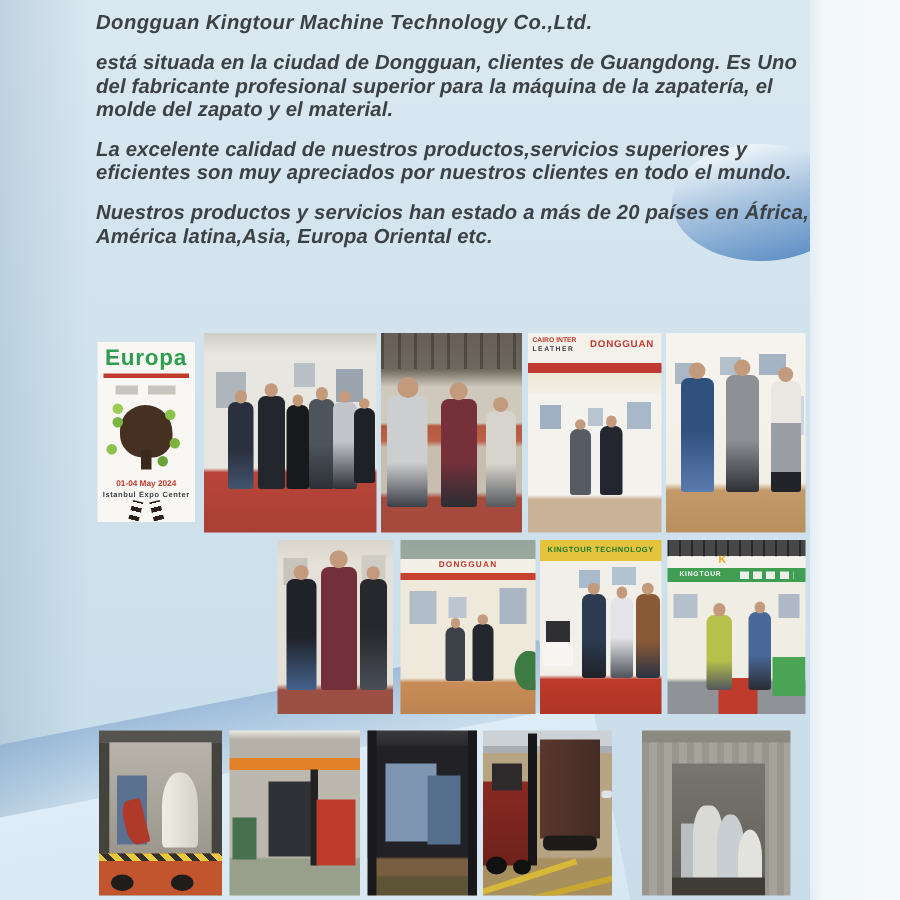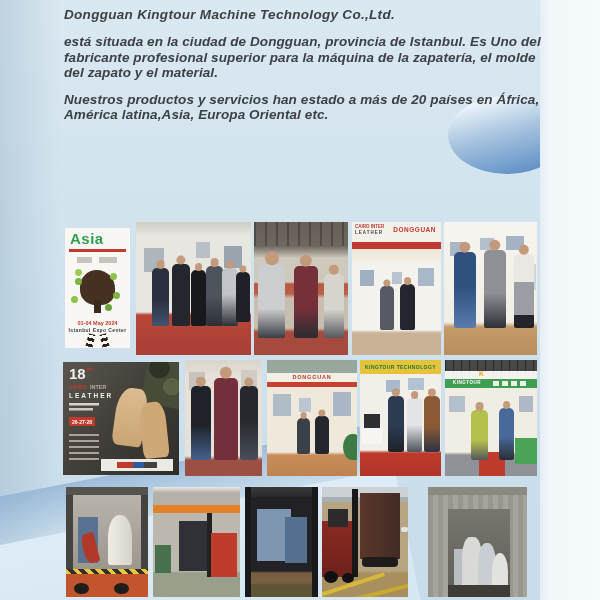--- a/index.html
+++ b/index.html
@@ -109,26 +109,27 @@
   <div class="bg-main">
     <div class="bg-left"></div>
     <div class="bg-ellipse"></div>
     <div class="bg-band"></div>
     <div class="bg-band2"></div>
   </div>
   <div class="bg-right"></div>
 
   <div class="text-block">
     <h1>Dongguan Kingtour Machine Technology Co.,Ltd.</h1>
-    <p>está situada en la ciudad de Dongguan, provincia de Istanbul. Es Uno del fabricante profesional superior para la máquina de la zapatería, el molde del zapato y el material.</p>
+    <p>está situada en la ciudad de Dongguan, clientes de Guangdong. Es Uno del fabricante profesional superior para la máquina de la zapatería, el molde del zapato y el material.</p>
+    <p>La excelente calidad de nuestros productos,servicios superiores y eficientes son muy apreciados por nuestros clientes en todo el mundo.</p>
     <p>Nuestros productos y servicios han estado a más de 20 países en África, América latina,Asia, Europa Oriental etc.</p>
   </div>
 
   <div class="photo" id="r1p1">
-    <span class="ay-brand">Asia</span>
+    <span class="ay-brand">Europa</span>
     <i class="ay-rule"></i>
     <i class="ay-chips"></i>
     <i class="ay-canopy"></i>
     <i class="ay-trunk"></i>
     <i class="ay-leaf"></i>
     <span class="ay-date">01-04 May 2024</span>
     <span class="ay-venue">Istanbul Expo Center</span>
     <i class="ay-sole-l"></i>
     <i class="ay-sole-r"></i>
   </div>
@@ -165,36 +166,20 @@
   <div class="photo" id="r1p5">
     <i class="pr" style="left:6px;top:20px;width:16px;height:14px;background:#aab8c6"></i>
     <i class="pr" style="left:36px;top:16px;width:14px;height:12px;background:#b2c0cc"></i>
     <i class="pr" style="left:62px;top:14px;width:18px;height:14px;background:#a4b4c4"></i>
     <i class="pr" style="left:80px;top:42px;width:12px;height:26px;background:#cdd6de"></i>
     <i class="pn" style="left:10px;top:30px;width:22px;height:76px;background:linear-gradient(180deg,#30507e 45%,#5a7bad)"></i>
     <i class="pn" style="left:40px;top:28px;width:22px;height:78px;background:linear-gradient(180deg,#8d9095 55%,#2d3037)"></i>
     <i class="pn" style="left:70px;top:32px;width:20px;height:74px;background:linear-gradient(180deg,#eae8e2 38%,#9b9ea5 38%,#9b9ea5 82%,#22242a 82%)"></i>
   </div>
 
-  <div class="photo" id="r2p1">
-    <i class="pr" style="right:-6px;top:-8px;width:40px;height:52px;transform:rotate(12deg);background:radial-gradient(circle at 30% 30%,#2e3326 0 22%,rgba(0,0,0,0) 23%),radial-gradient(circle at 70% 60%,#5a6244 0 20%,rgba(0,0,0,0) 21%),#474c38"></i>
-    <i class="pr" style="left:52px;top:26px;width:30px;height:58px;transform:rotate(8deg);border-radius:45% 30% 12% 18%;background:linear-gradient(175deg,#dcbd90,#c9a473)"></i>
-    <i class="pr" style="left:78px;top:40px;width:26px;height:56px;transform:rotate(-6deg);border-radius:40% 35% 15% 15%;background:#cfa877"></i>
-    <span class="cp-num">18</span>
-    <span class="cp-sup">th</span>
-    <span class="cp-w1">CAIRO</span>
-    <span class="cp-w2">INTER</span>
-    <span class="cp-w3">LEATHER</span>
-    <i class="cp-ar"></i>
-    <span class="cp-date">26-27-28</span>
-    <i class="cp-lines"></i>
-    <i class="cp-strip">
-        <i class="cp-logos"></i>
-      </i>
-  </div>
 
   <div class="photo" id="r2p2">
     <i class="pr" style="left:4px;top:12px;width:16px;height:18px;background:#c8c4bc"></i>
     <i class="pr" style="left:56px;top:10px;width:16px;height:20px;background:#cfccc4"></i>
     <i class="pn" style="left:6px;top:26px;width:20px;height:74px;background:linear-gradient(180deg,#1f2228 52%,#44618c)"></i>
     <i class="pn" style="left:29px;top:18px;width:24px;height:82px;background:#74303a"></i>
     <i class="pn" style="left:55px;top:26px;width:18px;height:74px;background:linear-gradient(180deg,#26282e 45%,#4a4e57)"></i>
   </div>
 
   <div class="photo" id="r2p3">

